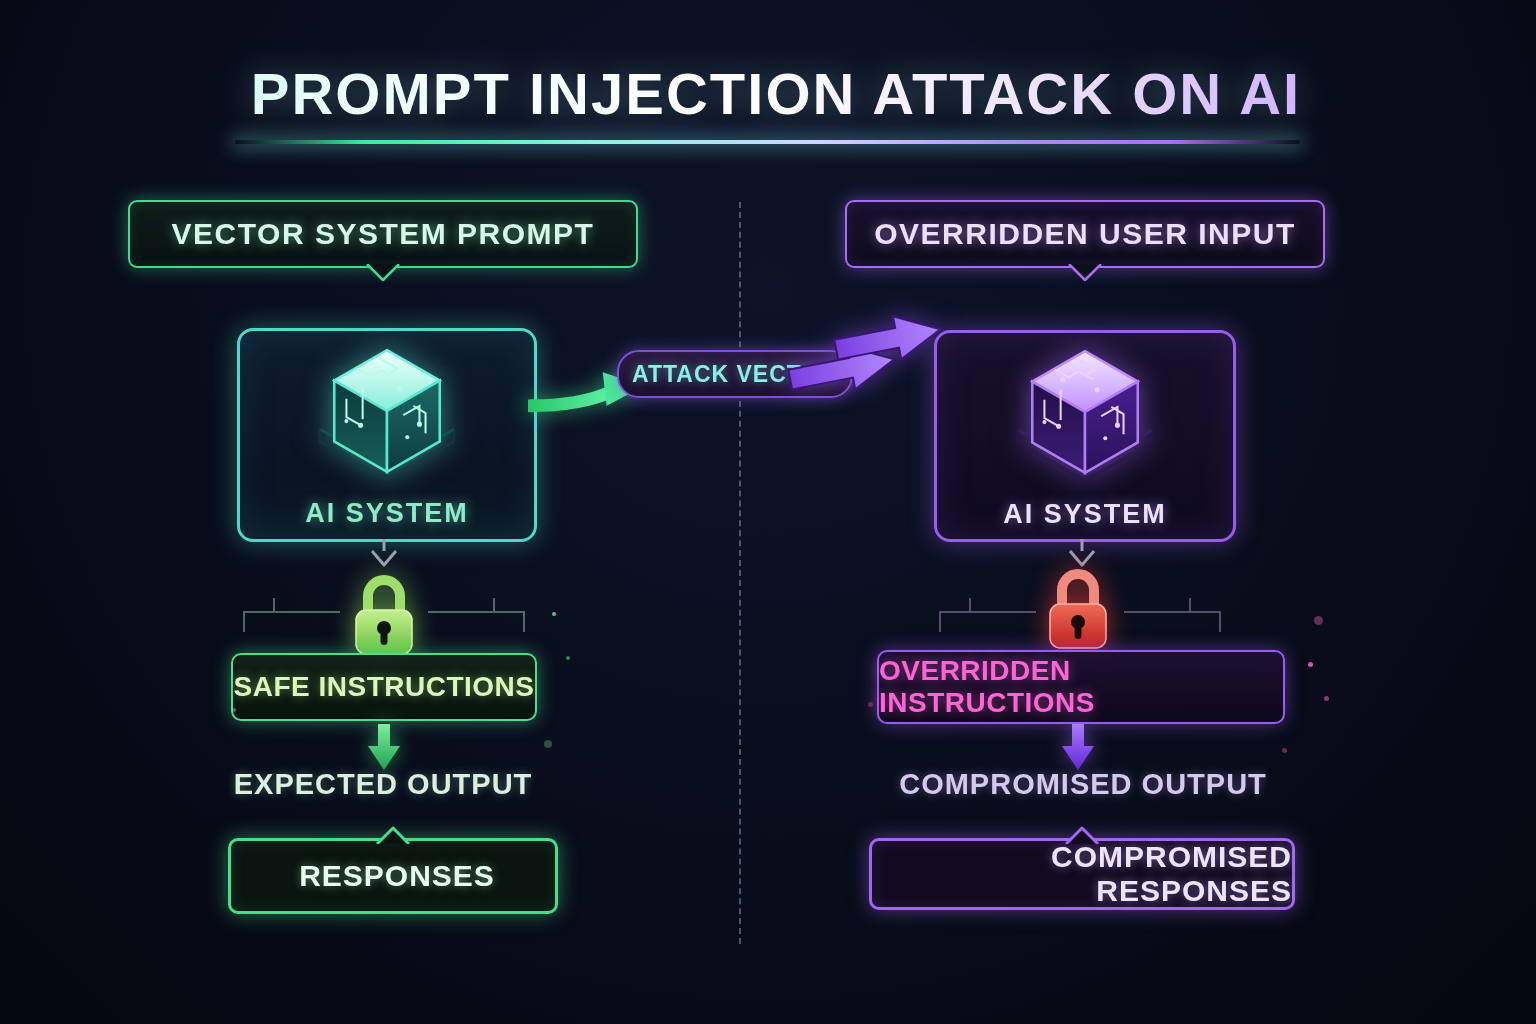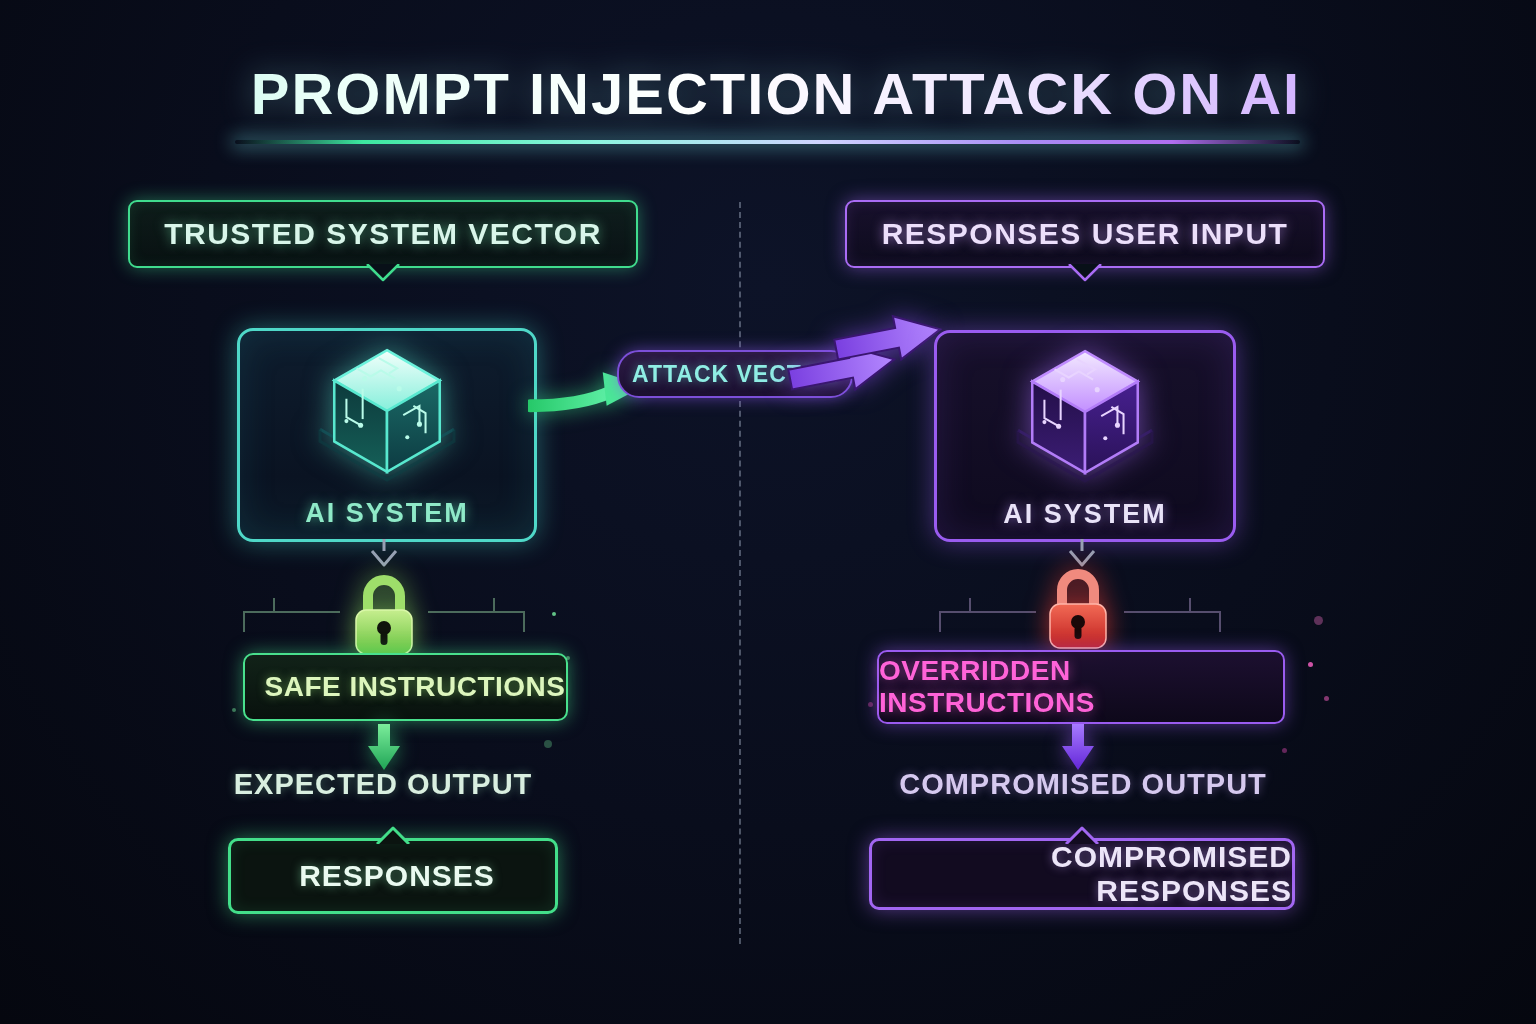--- a/index.html
+++ b/index.html
@@ -61,24 +61,24 @@
   .bracket-svg{position:absolute;}
   .lock-svg{position:absolute;}
   .lock-svg.left{filter:drop-shadow(0 0 12px rgba(140,220,90,.65));}
   .lock-svg.right{filter:drop-shadow(0 0 12px rgba(235,60,50,.7));}
   .down-arrow-svg{position:absolute;}
   .down-arrow-svg.left{filter:drop-shadow(0 0 10px rgba(60,220,130,.6));}
   .down-arrow-svg.right{filter:drop-shadow(0 0 10px rgba(150,90,240,.6));}
   
   .instr-box{position:absolute;display:flex;align-items:center;justify-content:center;
     border-radius:10px;font-weight:bold;font-size:28px;letter-spacing:.5px;}
-  .instr-box.left{left:243px;top:653px;width:302px;height:64px;border:2.5px solid #49e08d;
+  .instr-box.left{left:231px;top:653px;width:302px;height:64px;border:2.5px solid #49e08d;
     background:linear-gradient(180deg,rgba(18,36,24,.92),rgba(9,18,13,.95));
     box-shadow:0 0 18px rgba(70,225,140,.5);color:#ddf6bd;
-    text-shadow:0 0 10px rgba(160,240,120,.5);padding-left:19px;}
+    text-shadow:0 0 10px rgba(160,240,120,.5);}
   .instr-box.right{left:877px;top:650px;width:404px;height:70px;border:2.5px solid #9a5cf0;
     background:linear-gradient(180deg,rgba(30,16,50,.92),rgba(14,8,26,.95));
     box-shadow:0 0 18px rgba(150,90,240,.5);color:#ff63d8;
     text-shadow:0 0 12px rgba(255,100,220,.5);}
   
   .output-label{position:absolute;text-align:center;font-weight:bold;font-size:29px;letter-spacing:1px;}
   .output-label.left{left:130px;top:768px;width:506px;color:#d9efe0;
     text-shadow:0 0 10px rgba(150,230,190,.4);}
   .output-label.right{left:845px;top:768px;width:476px;color:#d6c9ef;
     text-shadow:0 0 10px rgba(180,150,240,.45);}
@@ -117,21 +117,21 @@
 <body>
 
 <div class="stage">
 
   <h1 class="title">PROMPT INJECTION ATTACK ON AI</h1>
   <div class="title-underline"></div>
 
   <div class="divider"></div>
 
   <div class="header-box left">
-    <span>TRUSTED SYSTEM VECTOR</span>
+    <span>VECTOR SYSTEM PROMPT</span>
     <svg class="pointer" width="34" height="18" viewBox="0 0 34 18">
       <path d="M1,0 L17,16 L33,0" fill="#081018" stroke="#40dc8e" stroke-width="2.5" stroke-linejoin="round"></path>
     </svg>
   </div>
 
   <div class="ai-card left">
     <svg class="cube-svg left" width="172" height="142" viewBox="-80 -72 160 140">
       <defs>
         <linearGradient id="gTopL" x1="0" y1="0" x2="0" y2="1">
           <stop offset="0" stop-color="#f2fffb"></stop>
@@ -243,21 +243,21 @@
     </defs>
     <g transform="translate(4,52) rotate(-11)">
       <polygon points="0,12 62,12 62,0 106,22 62,44 62,32 0,32" fill="url(#gArrPurple)" stroke="#3a1670" stroke-width="2"></polygon>
     </g>
     <g transform="translate(50,22) rotate(-11)">
       <polygon points="0,12 62,12 62,0 106,22 62,44 62,32 0,32" fill="url(#gArrPurple)" stroke="#3a1670" stroke-width="2"></polygon>
     </g>
   </svg>
 
   <div class="header-box right">
-    <span>RESPONSES USER INPUT</span>
+    <span>OVERRIDDEN USER INPUT</span>
     <svg class="pointer" width="34" height="18" viewBox="0 0 34 18">
       <path d="M1,0 L17,16 L33,0" fill="#081018" stroke="#aa6cf5" stroke-width="2.5" stroke-linejoin="round"></path>
     </svg>
   </div>
 
   <div class="ai-card right">
     <svg class="cube-svg right" width="172" height="142" viewBox="-80 -72 160 140">
       <defs>
         <linearGradient id="gTopR" x1="0" y1="0" x2="0" y2="1">
           <stop offset="0" stop-color="#f3eaff"></stop>

